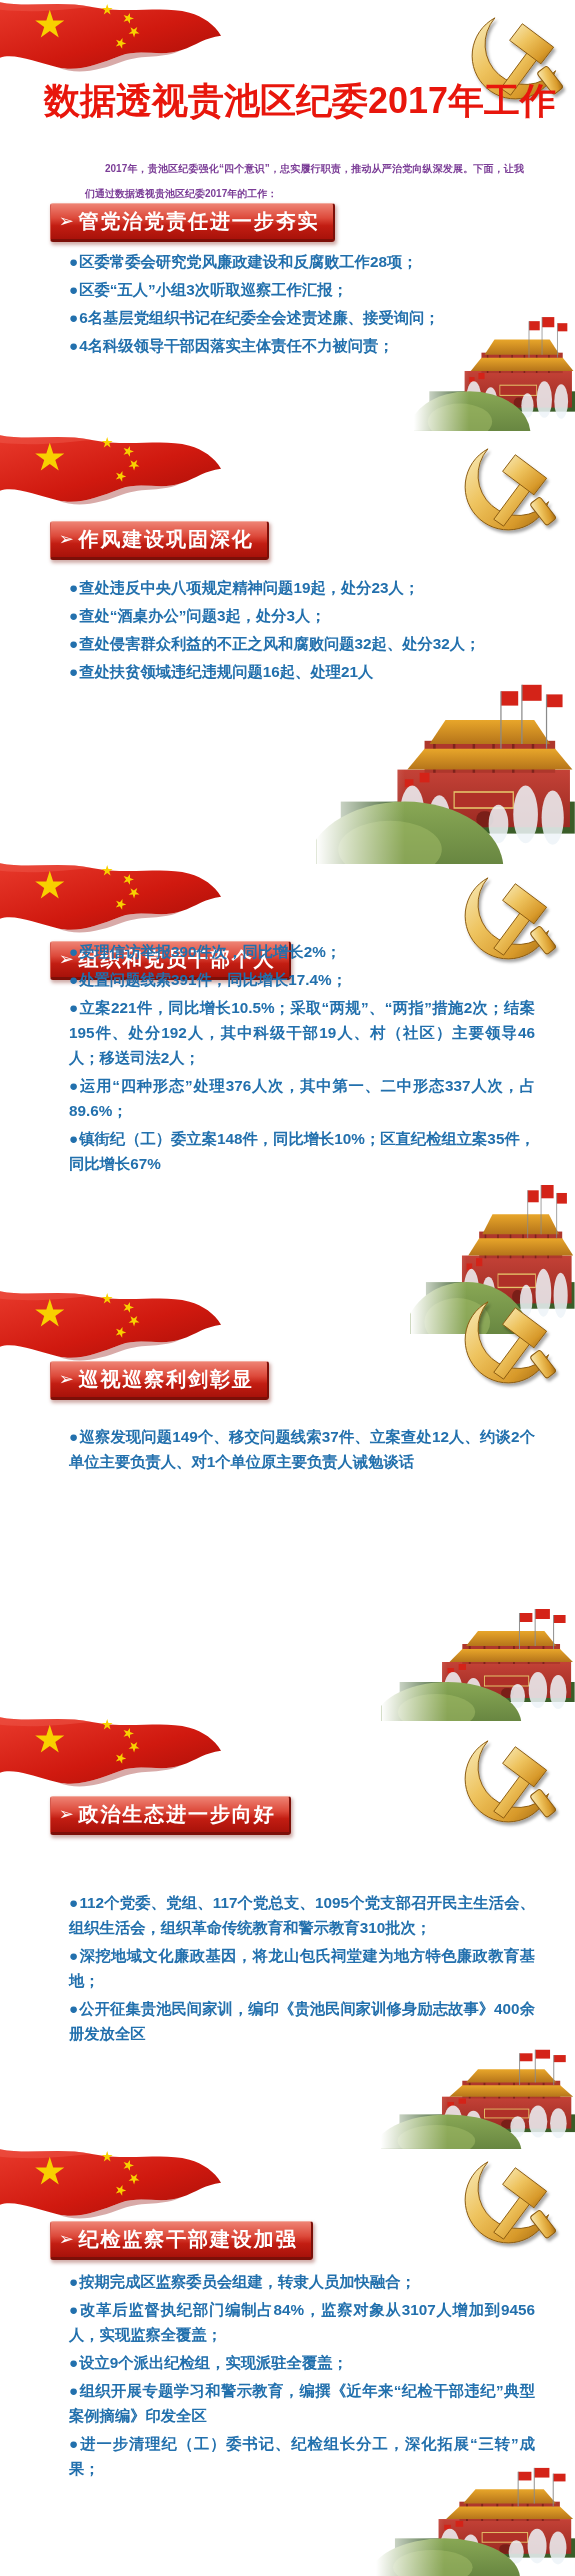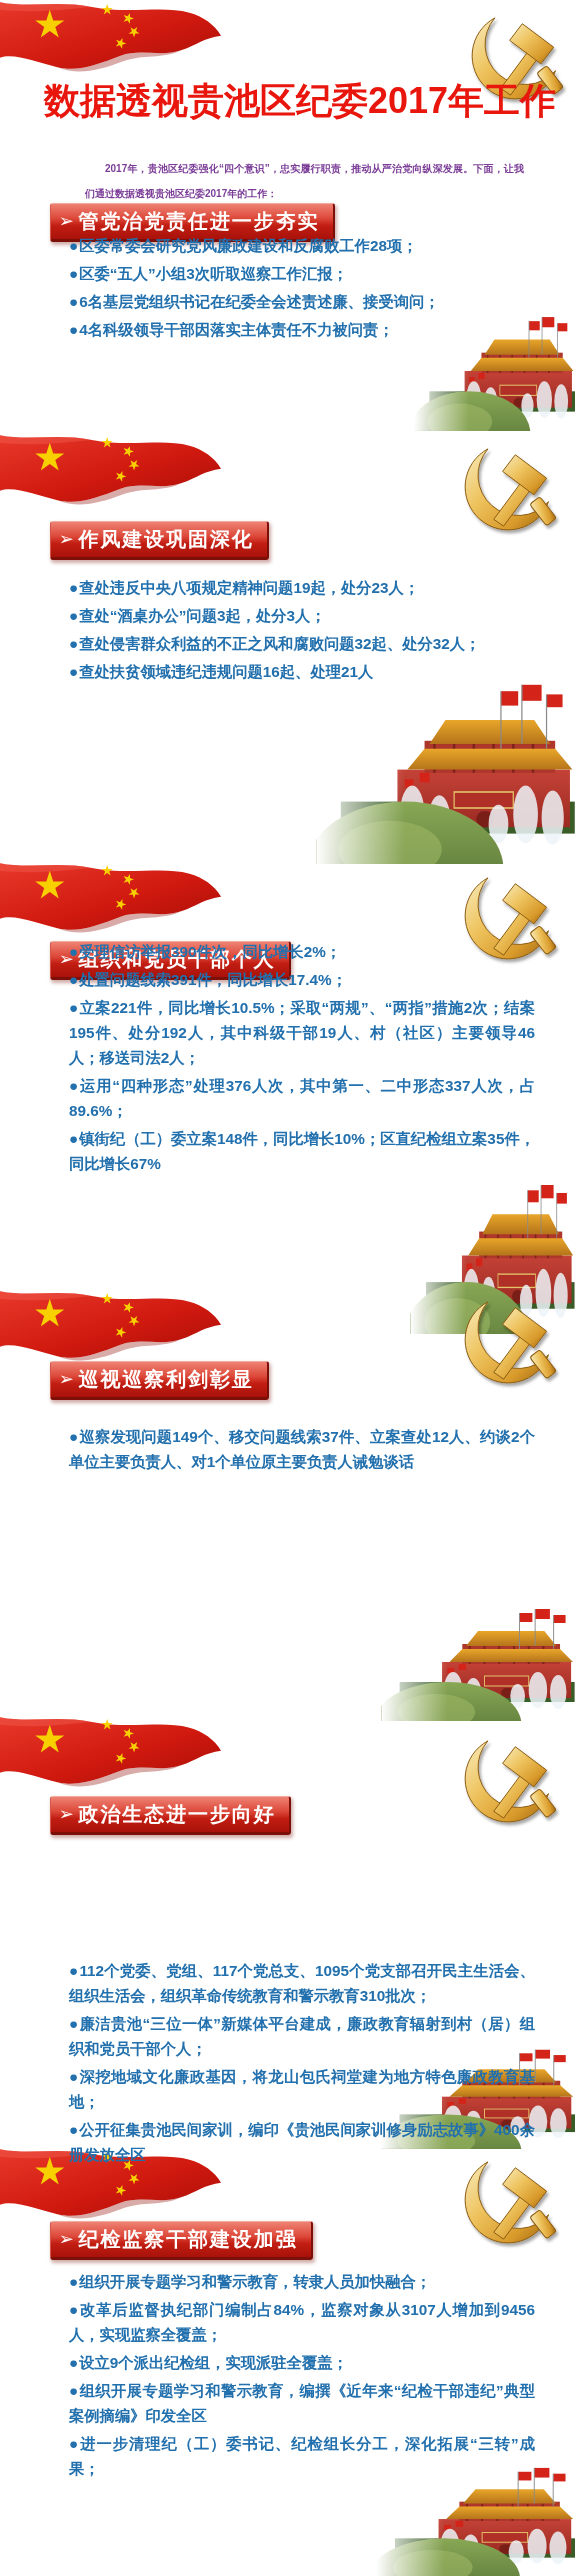--- a/index.html
+++ b/index.html
@@ -37,22 +37,22 @@
           border-right:2.9px solid #7c0f08;border-bottom:3.8px solid #7c0f08;
           box-shadow:1.9px 2.9px 3.8px rgba(120,20,10,.35);}
   .banner .arrow{font-size:18px;margin-right:2.9px;font-weight:normal;}
   #banner-1{top:203px}#banner-2{top:521px}#banner-3{top:941px}
   #banner-4{top:1361px}#banner-5{top:1796px}#banner-6{top:2221px}
 
   .bullets{position:absolute;left:69px;width:466px;z-index:5;
            color:#2270ad;font-weight:bold;font-size:15.3px;line-height:25px;text-align:justify;}
   .bullets p{margin:0 0 2.9px 0;}
   .dot{margin-right:1px;}
-  #bullets-1{top:233px}#bullets-2{top:575px}#bullets-3{top:939px}
-  #bullets-4{top:1424px}#bullets-5{top:1958px}#bullets-6{top:2269px}
+  #bullets-1{top:249px}#bullets-2{top:575px}#bullets-3{top:939px}
+  #bullets-4{top:1424px}#bullets-5{top:1890px}#bullets-6{top:2269px}
 
   .symdefs{position:absolute;width:0;height:0;overflow:hidden;}
 </style>
 </head>
 <body>
 
 <svg class="symdefs" aria-hidden="true">
   <defs>
     <linearGradient id="g-flag" x1="0" y1="0" x2="1" y2="1">
       <stop offset="0" stop-color="#e8392b"></stop>
@@ -236,40 +236,39 @@
     </svg>
   <svg class="emblem" id="emblem-5" viewBox="0 0 122 102" width="117" height="98">
       <use href="#sym-emblem"></use>
     </svg>
   <div class="banner" id="banner-5">
     <span class="arrow">➢</span>
     <span>政治生态进一步向好</span>
   </div>
   <div class="bullets" id="bullets-5">
     <p><span class="dot">●</span><span>112个党委、党组、117个党总支、1095个党支部召开民主生活会、组织生活会，组织革命传统教育和警示教育310批次；</span></p>
-    <p><span class="dot">●</span><span>廉洁贵池“三位一体”新媒体平台建成，廉政教育辐射到村（居）组织和党员干部个人；</span></p>
     <p><span class="dot">●</span><span>深挖地域文化廉政基因，将龙山包氏祠堂建为地方特色廉政教育基地；</span></p>
     <p><span class="dot">●</span><span>公开征集贵池民间家训，编印《贵池民间家训修身励志故事》400余册发放全区</span></p>
   </div>
   <svg class="photo" id="photo-5" viewBox="0 0 202 106" width="194" height="102">
       <use href="#sym-tiananmen"></use>
     </svg>
 
   <svg class="flag" id="flag-6" viewBox="0 0 232 80" width="222" height="77">
       <use href="#sym-flag"></use>
     </svg>
   <svg class="emblem" id="emblem-6" viewBox="0 0 122 102" width="117" height="98">
       <use href="#sym-emblem"></use>
     </svg>
   <div class="banner" id="banner-6">
     <span class="arrow">➢</span>
     <span>纪检监察干部建设加强</span>
   </div>
   <div class="bullets" id="bullets-6">
-    <p><span class="dot">●</span><span>组织开展专题学习和警示教育，转隶人员加快融合；</span></p>
+    <p><span class="dot">●</span><span>按期完成区监察委员会组建，转隶人员加快融合；</span></p>
     <p><span class="dot">●</span><span>改革后监督执纪部门编制占84%，监察对象从3107人增加到9456人，实现监察全覆盖；</span></p>
     <p><span class="dot">●</span><span>设立9个派出纪检组，实现派驻全覆盖；</span></p>
     <p><span class="dot">●</span><span>组织开展专题学习和警示教育，编撰《近年来“纪检干部违纪”典型案例摘编》印发全区</span></p>
     <p><span class="dot">●</span><span>进一步清理纪（工）委书记、纪检组长分工，深化拓展“三转”成果；</span></p>
   </div>
   <svg class="photo" id="photo-6" viewBox="0 0 208 116" width="199" height="111">
       <use href="#sym-tiananmen"></use>
     </svg>
 
 </div>

